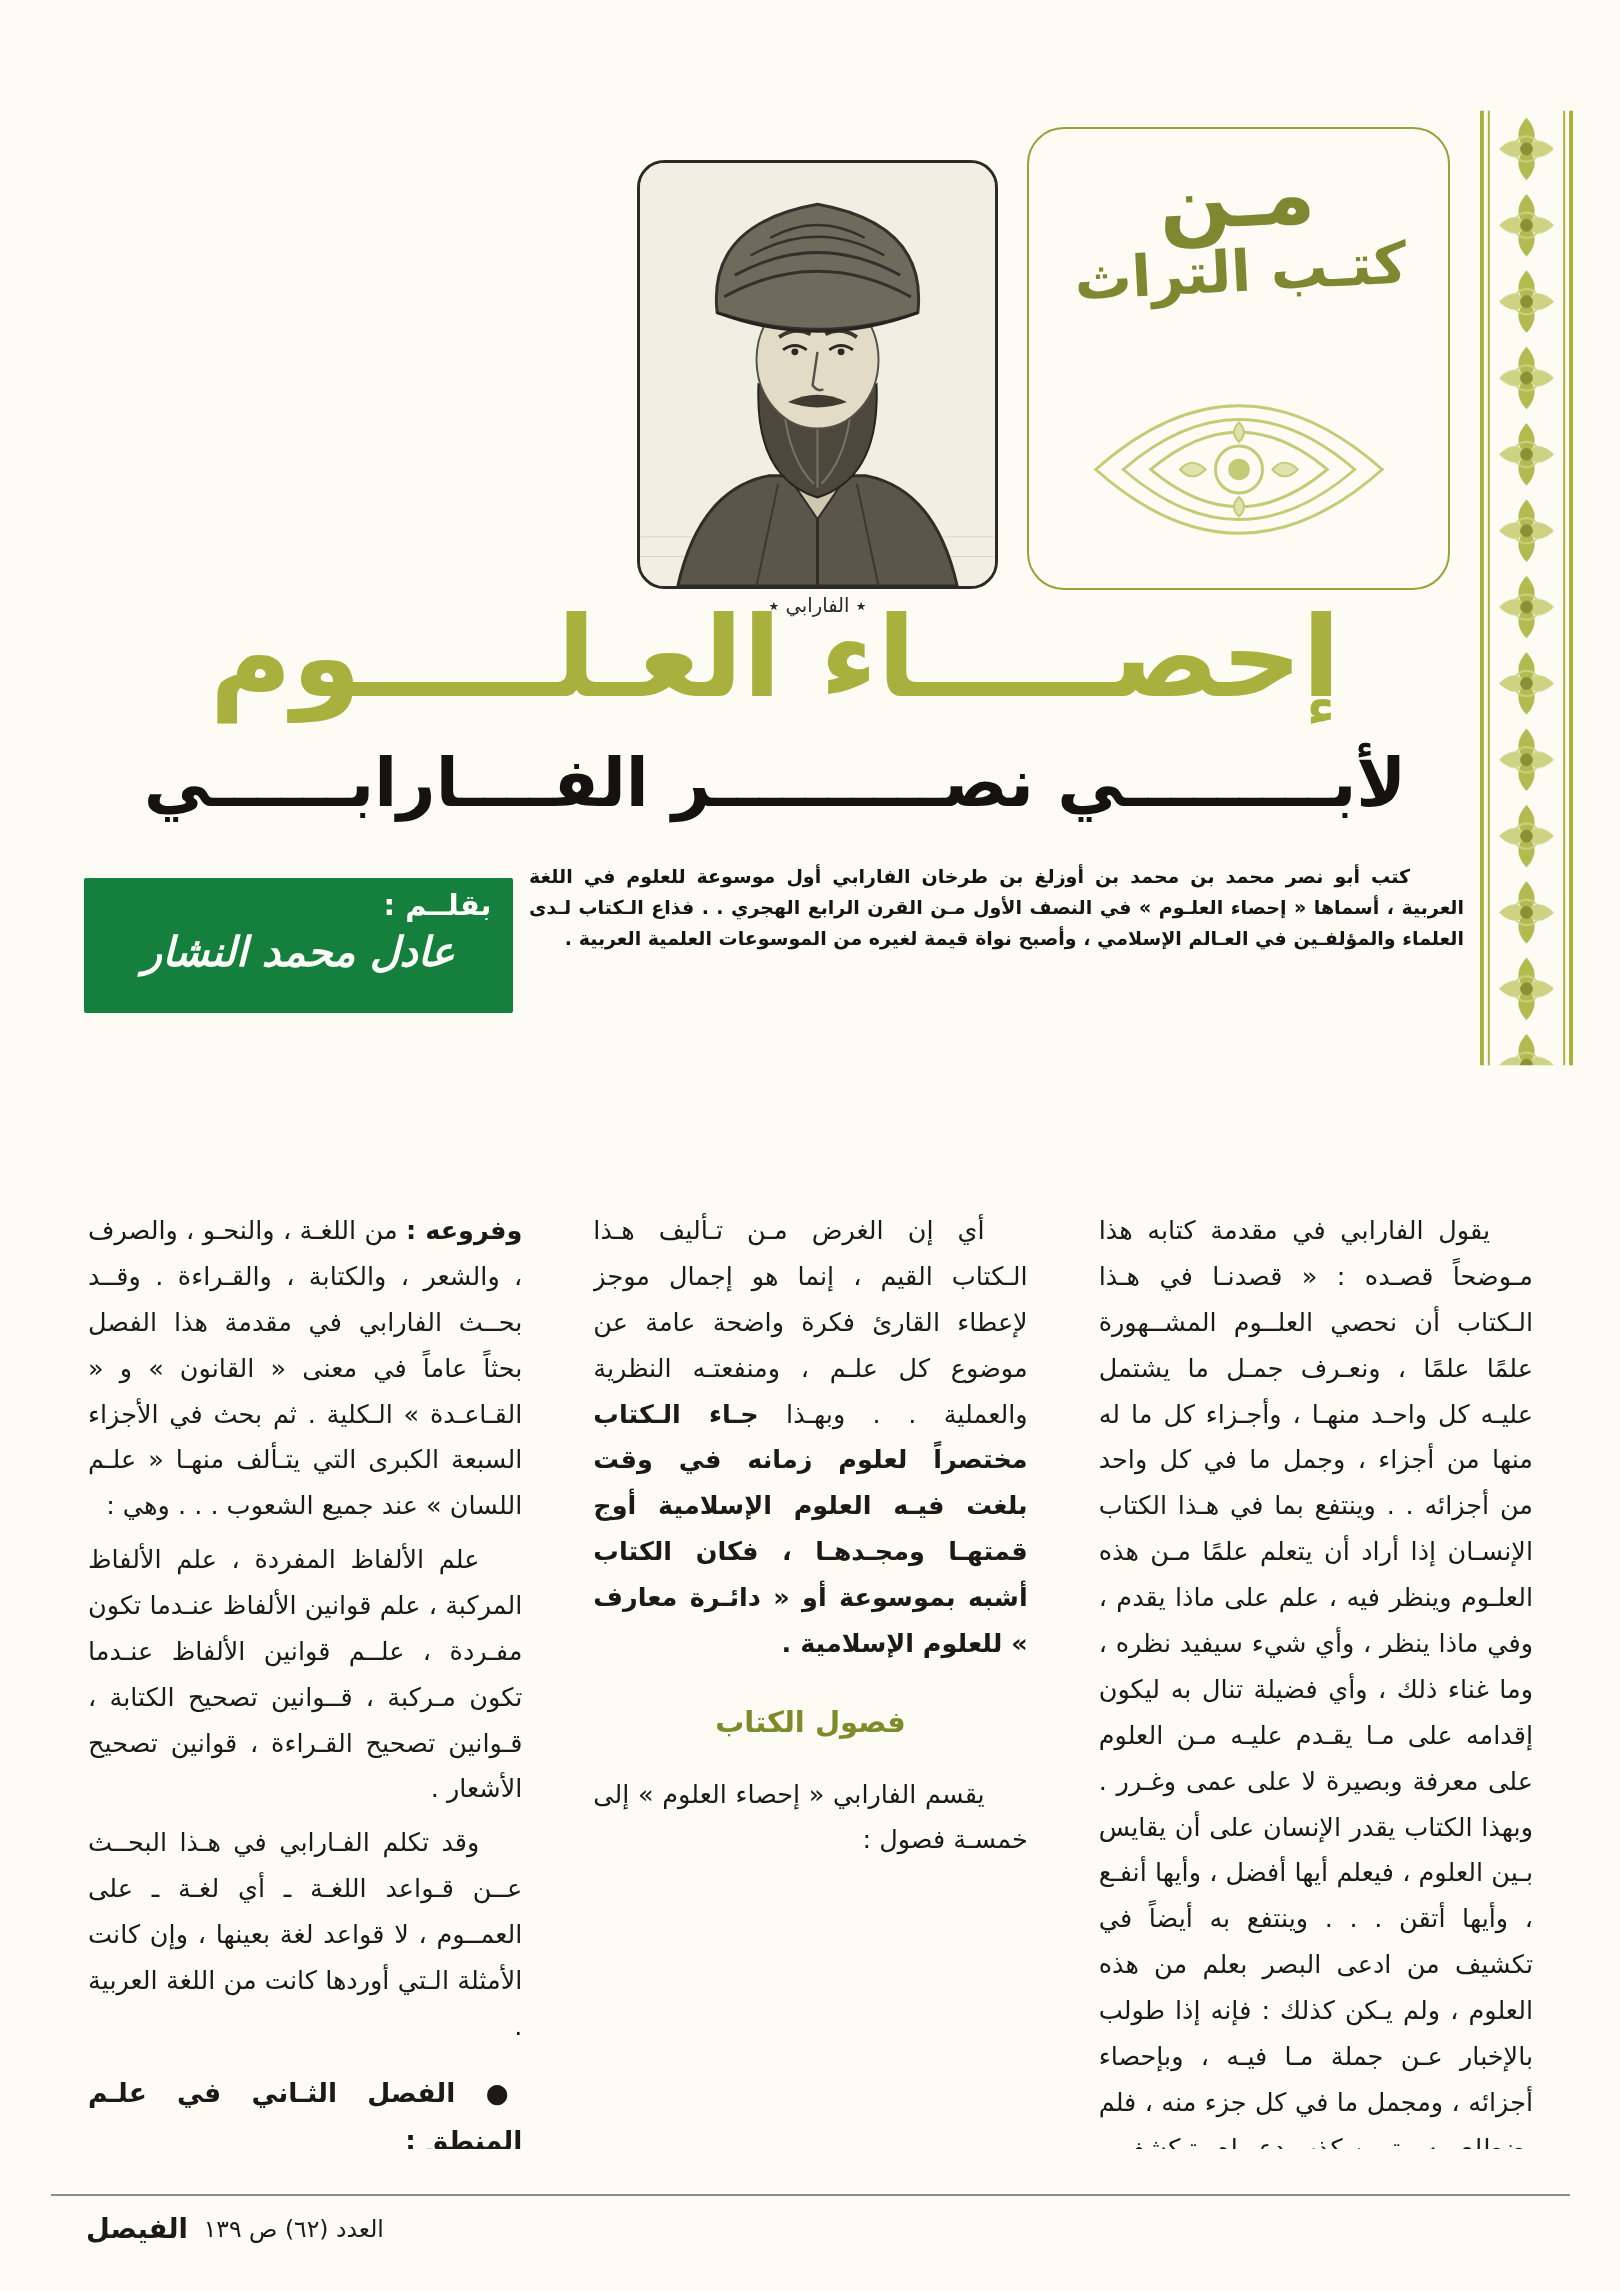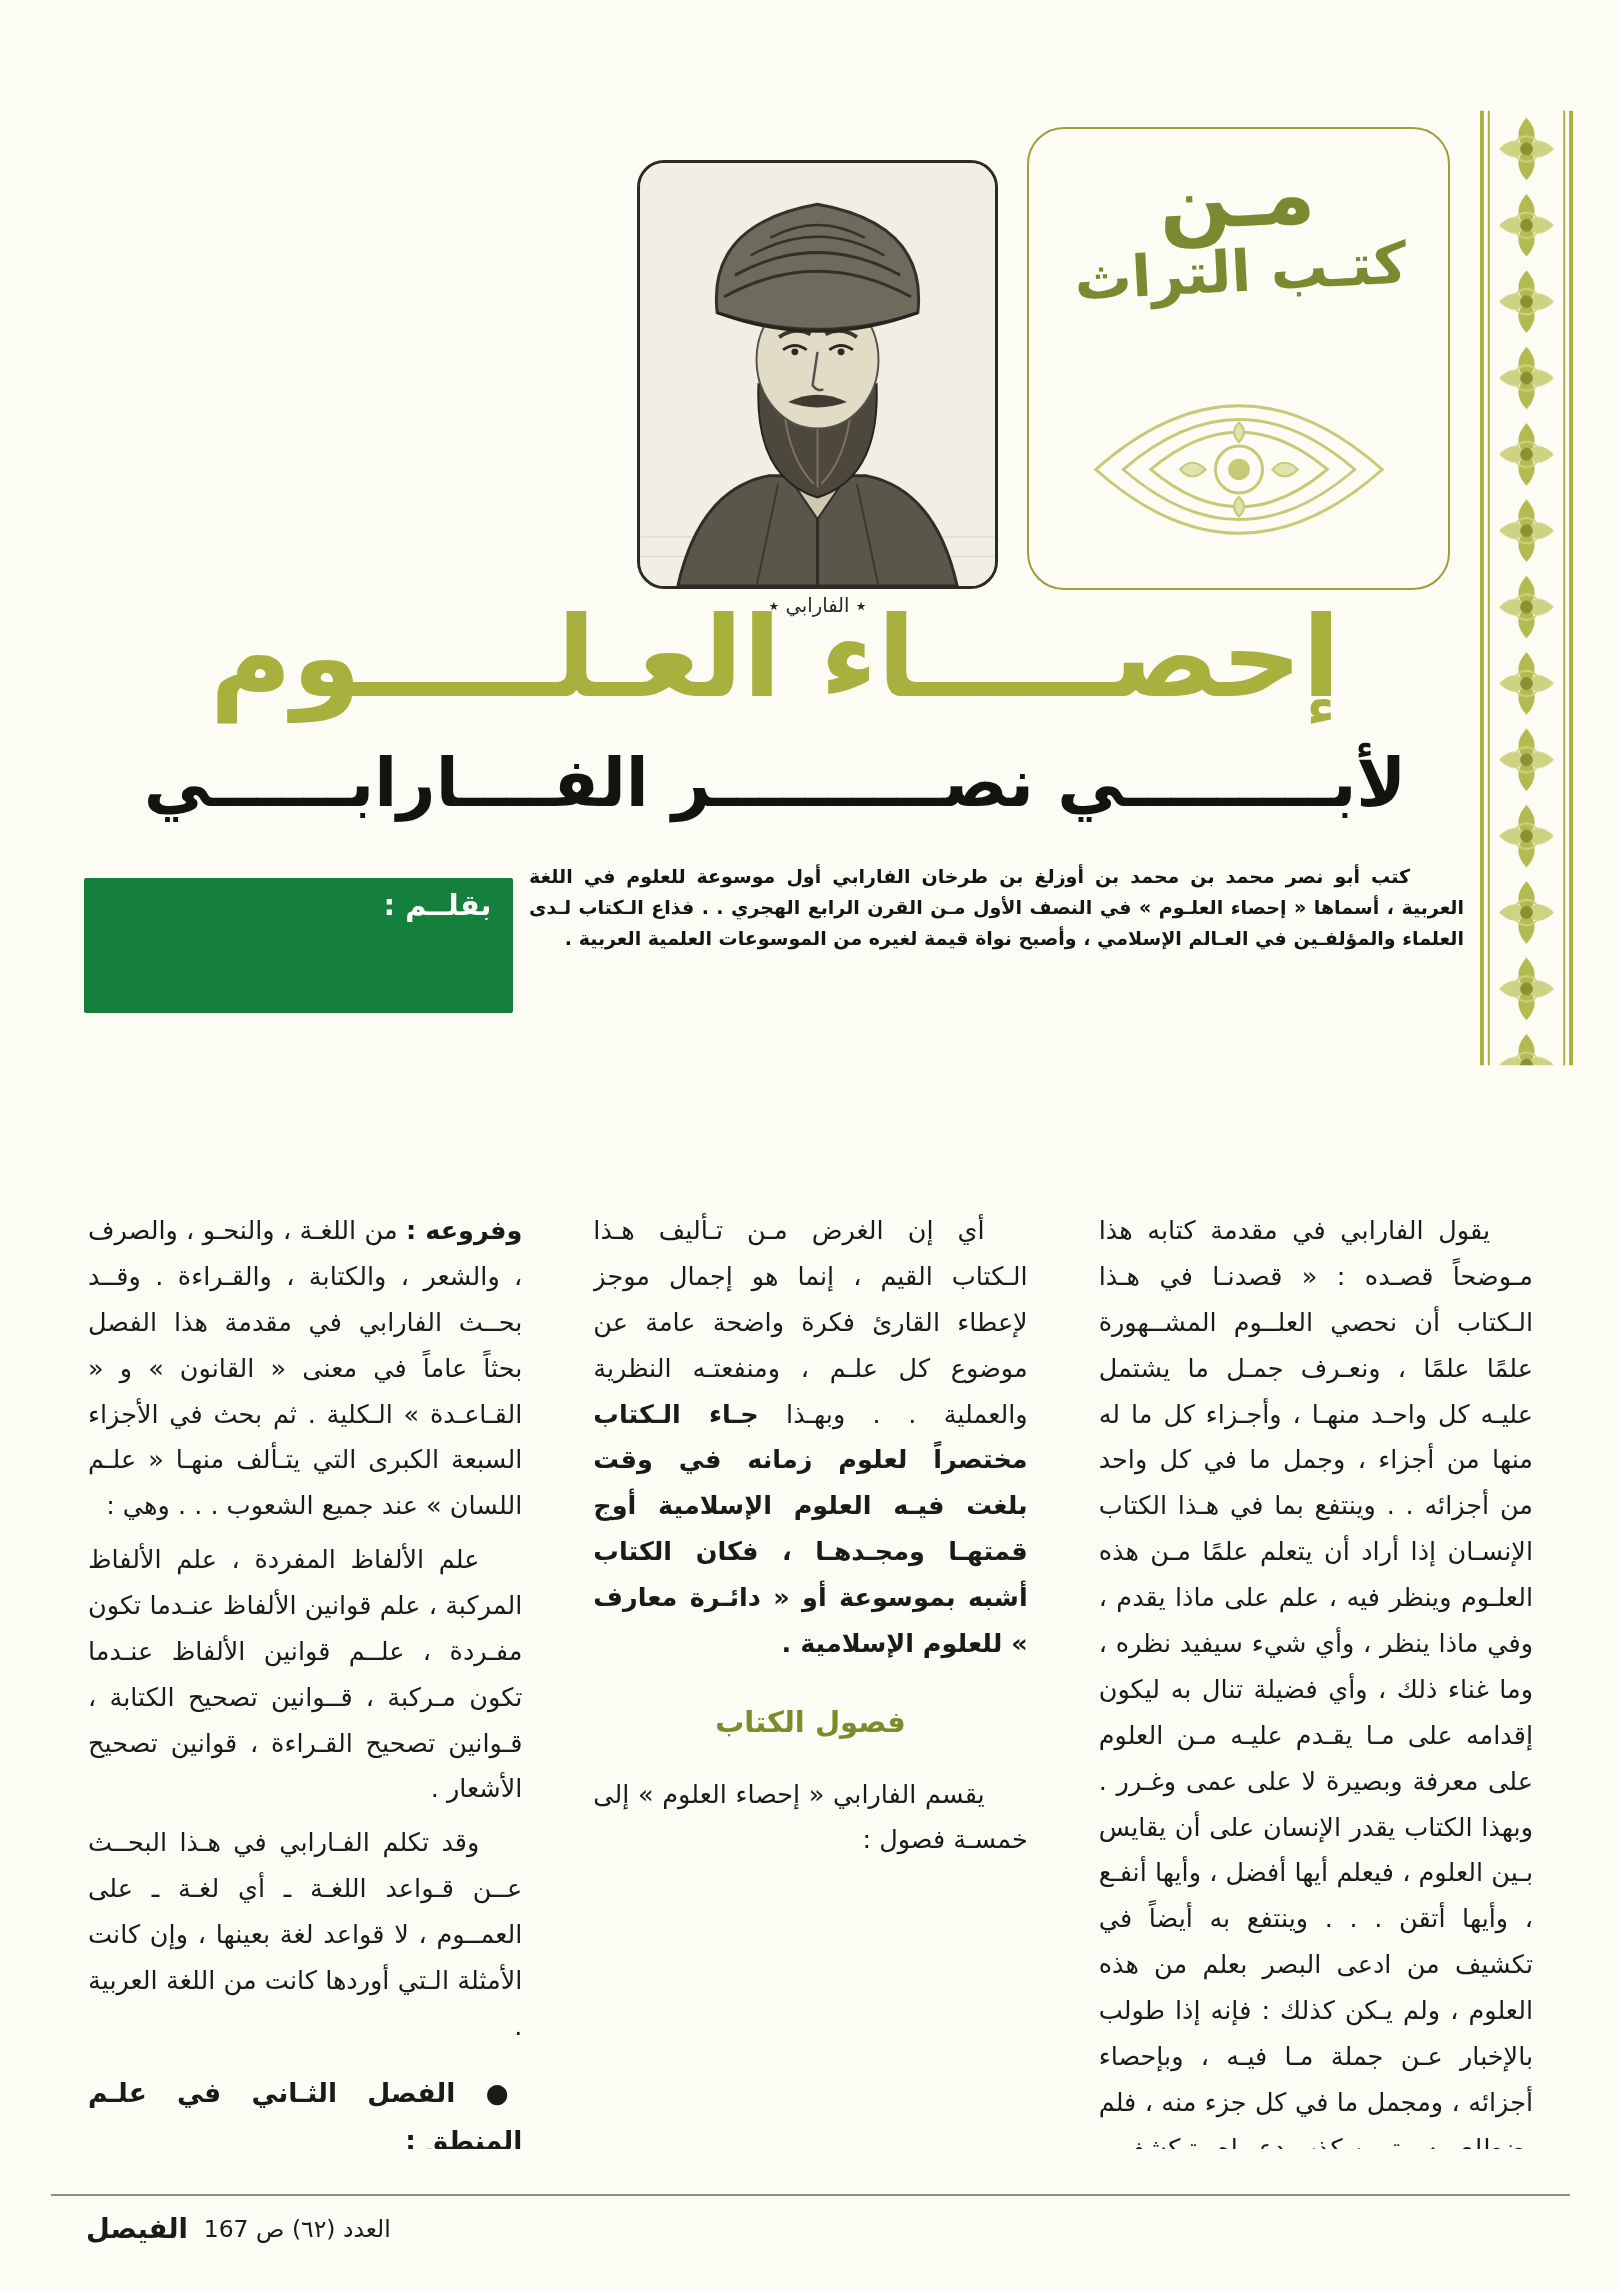--- a/index.html
+++ b/index.html
@@ -181,20 +181,21 @@
         </g>
       </svg>
     </div>
   </div>
 
   <div class="main-title">إحصـــــاء العـلـــــوم</div>
   <div class="sub-title">لأبـــــــــي نصــــــــــر الفــــارابــــــي</div>
 
   <div class="byline-box">
     <div class="byline-label">بقلــم :</div>
+    <div class="byline-author">عادل محمد النشار</div>
   </div>
 
   <div class="intro">كتب أبو نصر محمد بن محمد بن أوزلغ بن طرخان الفارابي أول موسوعة للعلوم في اللغة العربية ، أسماها « إحصاء العلـوم » في النصف الأول مـن القرن الرابع الهجري . . فذاع الـكتاب لـدى العلماء والمؤلفـين في العـالم الإسلامي ، وأصبح نواة قيمة لغيره من الموسوعات العلمية العربية .</div>
 
   <div class="columns">
 
     <div class="col">
       <p>يقول الفارابي في مقدمة كتابه هذا مـوضحاً قصـده : « قصدنـا في هـذا الـكتاب أن نحصي العلــوم المشــهورة علمًا علمًا ، ونعـرف جمـل ما يشتمل عليـه كل واحـد منهـا ، وأجـزاء كل ما له منها من أجزاء ، وجمل ما في كل واحد من أجزائه . . وينتفع بما في هـذا الكتاب الإنسـان إذا أراد أن يتعلم علمًا مـن هذه العلـوم وينظر فيه ، علم على ماذا يقدم ، وفي ماذا ينظر ، وأي شيء سيفيد نظره ، وما غناء ذلك ، وأي فضيلة تنال به ليكون إقدامه على مـا يقـدم عليـه مـن العلوم على معرفة وبصيرة لا على عمى وغـرر . وبهذا الكتاب يقدر الإنسان على أن يقايس بـين العلوم ، فيعلم أيها أفضل ، وأيها أنفـع ، وأيها أتقن . . . وينتفع به أيضاً في تكشيف من ادعى البصر بعلم من هذه العلوم ، ولم يـكن كذلك : فإنه إذا طولب بالإخبار عـن جملة مـا فيـه ، وبإحصاء أجزائه ، ومجمل ما في كل جزء منه ، فلم يضطلع بـه ، تبـين كذب دعـواه وتـكشف</p>
     </div>
 
@@ -211,17 +212,17 @@
       <p>وقد تكلم الفـارابي في هـذا البحــث عــن قـواعد اللغـة ـ أي لغـة ـ على العمــوم ، لا قواعد لغة بعينها ، وإن كانت الأمثلة الـتي أوردها كانت من اللغة العربية .</p>
       <div class="bullet-line">●  الفصل الثـاني في علـم المنطق :</div>
 
     </div>
 
   </div>
 
   <div class="footer-rule"></div>
   <div class="footer">
     <span class="footer-logo">الفيصل</span>
-    <span class="footer-issue">العدد (٦٢) ص 167</span>
+    <span class="footer-issue">العدد (٦٢) ص ١٣٩</span>
   </div>
 
 </div>
 
 
 </body></html>

